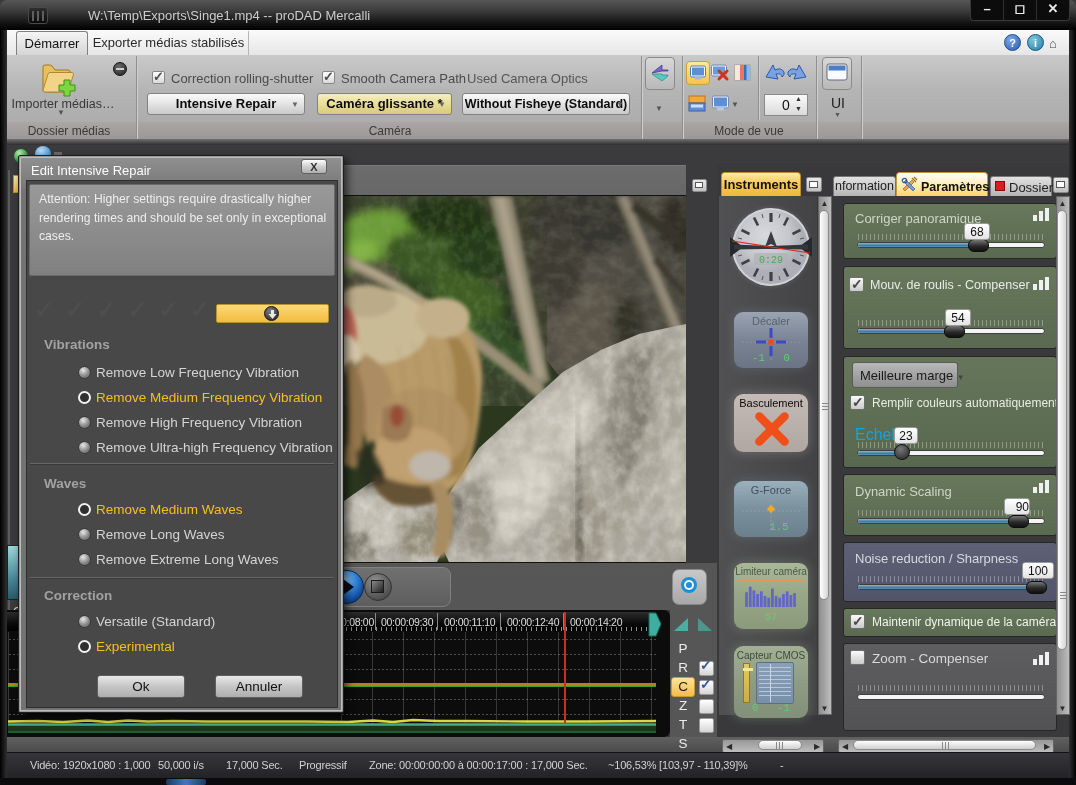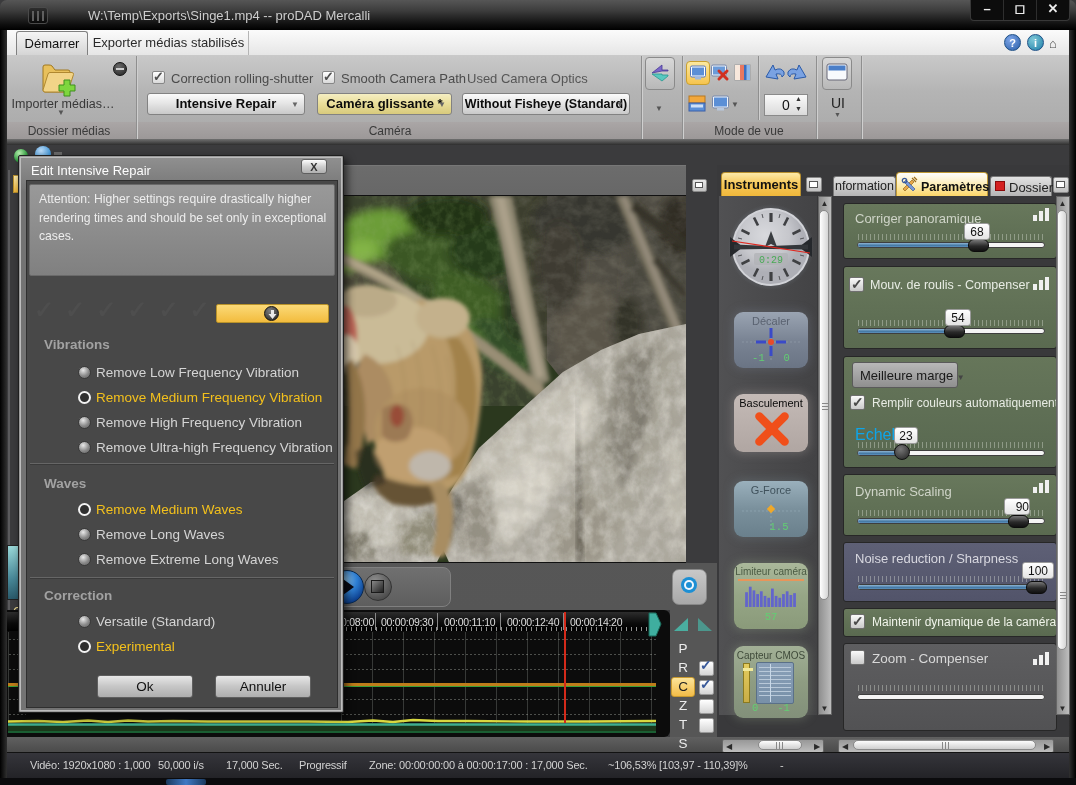--- a/index.html
+++ b/index.html
@@ -62,21 +62,21 @@
 .tip{position:absolute;background:linear-gradient(#ffffff,#e4e4e4);border:1px solid #9a9a9a;border-radius:3px;font-size:12px;color:#111;text-align:center;}
 .pcbx{position:absolute;width:15px;height:15px;background:linear-gradient(#fafafa,#cacaca);border:1px solid #6f6f6f;border-radius:2px;}
 .pcbx.on:after{content:"✓";position:absolute;left:1px;top:-2px;font-size:14px;color:#4a4a4a;font-weight:bold;}
 .tcb{position:absolute;width:15px;height:15px;background:linear-gradient(#ffffff,#d5d5d5);border:1px solid #999;border-radius:2px;}
 .trkletter{position:absolute;width:26px;text-align:center;font-size:13.5px;color:#ececec;}
 .tlgrid{position:absolute;background-image:radial-gradient(circle,rgba(185,190,180,.38) 0.6px,transparent 1.1px),repeating-linear-gradient(90deg,rgba(125,130,125,.38) 0 1px,transparent 1px 31px);background-size:4px 15px,auto;}
 .rdo{width:13px;height:13px;border-radius:50%;background:radial-gradient(circle at 38% 30%,#e8e8e8,#8a8a8a 55%,#5f5f5f);border:1px solid #3a3a3a;}
 .rdosel{width:13px;height:13px;border-radius:50%;background:#2f2f2f;border:2px solid #f2f2f2;}
 .rtx{font-size:13.5px;color:#d4d4d4;white-space:nowrap;}
 .rtx.sel{color:#f3c01c;}
-.dbtn{width:96px;height:23px;background:linear-gradient(#e8e8e8,#c6c6c6 50%,#aeaeae);border:1px solid #5f5f5f;border-radius:3px;text-align:center;font-size:13.5px;color:#111;line-height:22px;}
+.dbtn{width:88px;height:23px;background:linear-gradient(#e8e8e8,#c6c6c6 50%,#aeaeae);border:1px solid #5f5f5f;border-radius:3px;text-align:center;font-size:13.5px;color:#111;line-height:22px;}
 </style></head>
 <body>
 <div id="app">
 <div class="abs" id="titlebar"></div>
 <div class="abs" id="titleicon">
       <i style="left:3px"></i>
       <i style="left:8px"></i>
       <i style="left:13px"></i>
     </div>
 <div class="abs" id="titletext">W:\Temp\Exports\Singe1.mp4 -- proDAD Mercalli</div>

